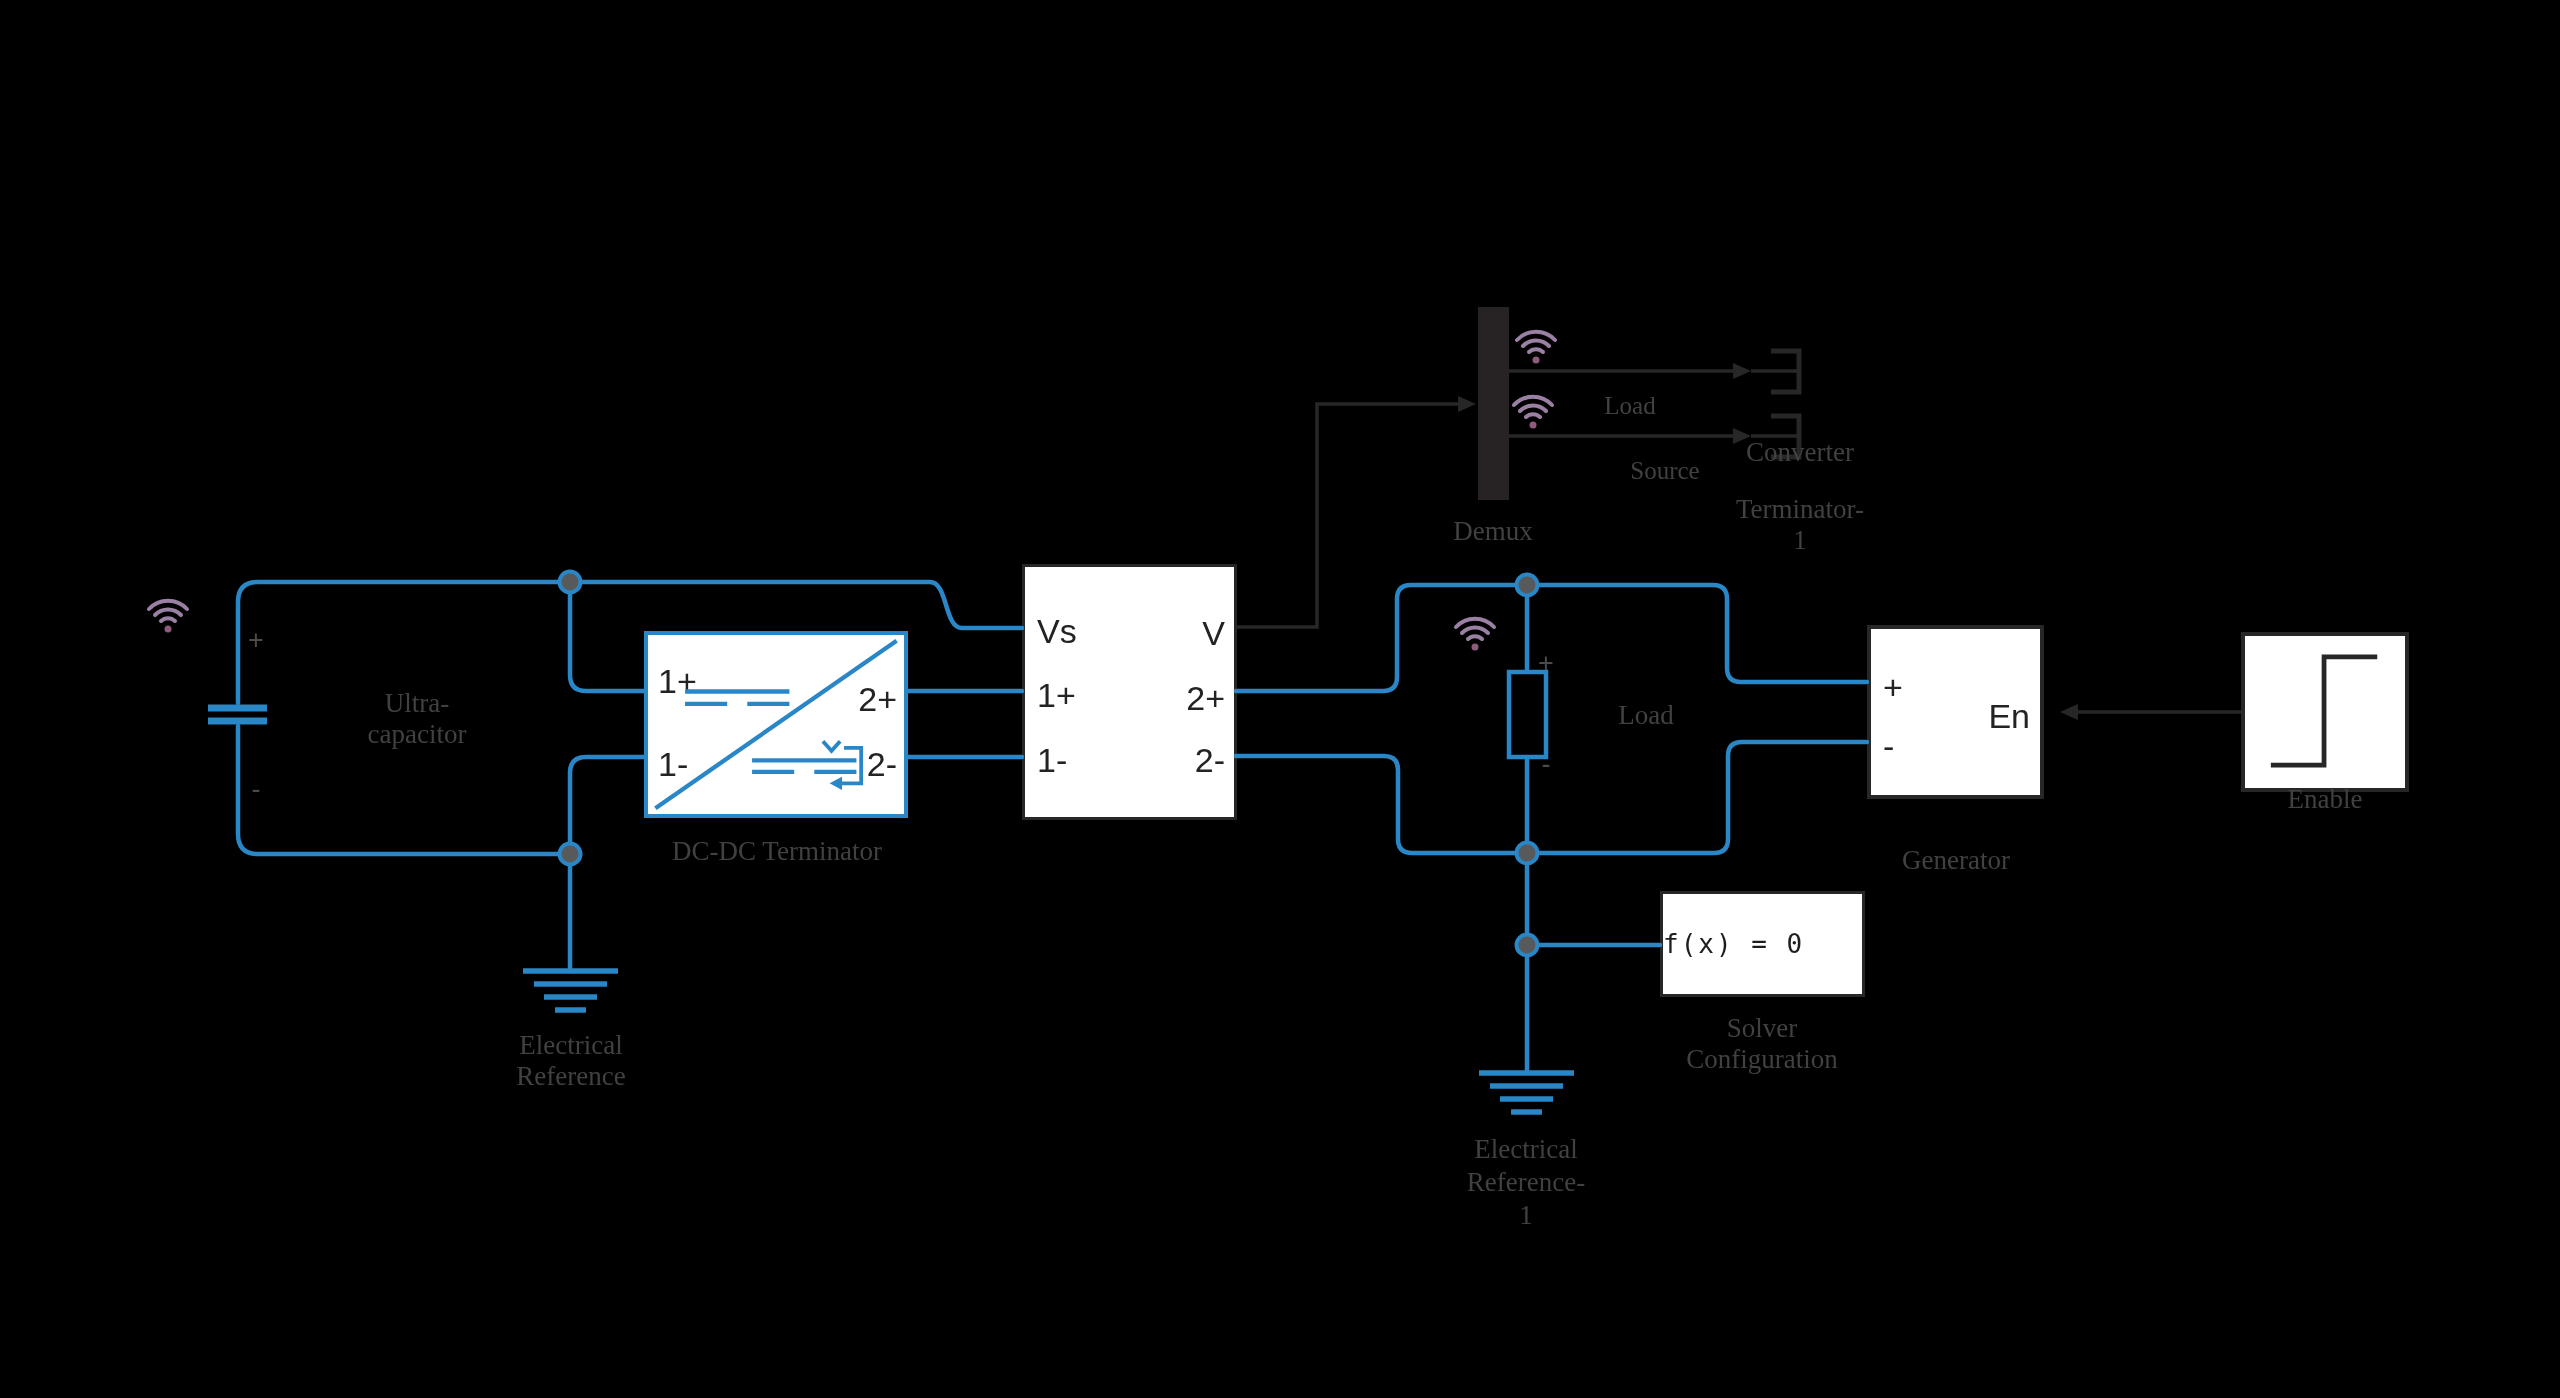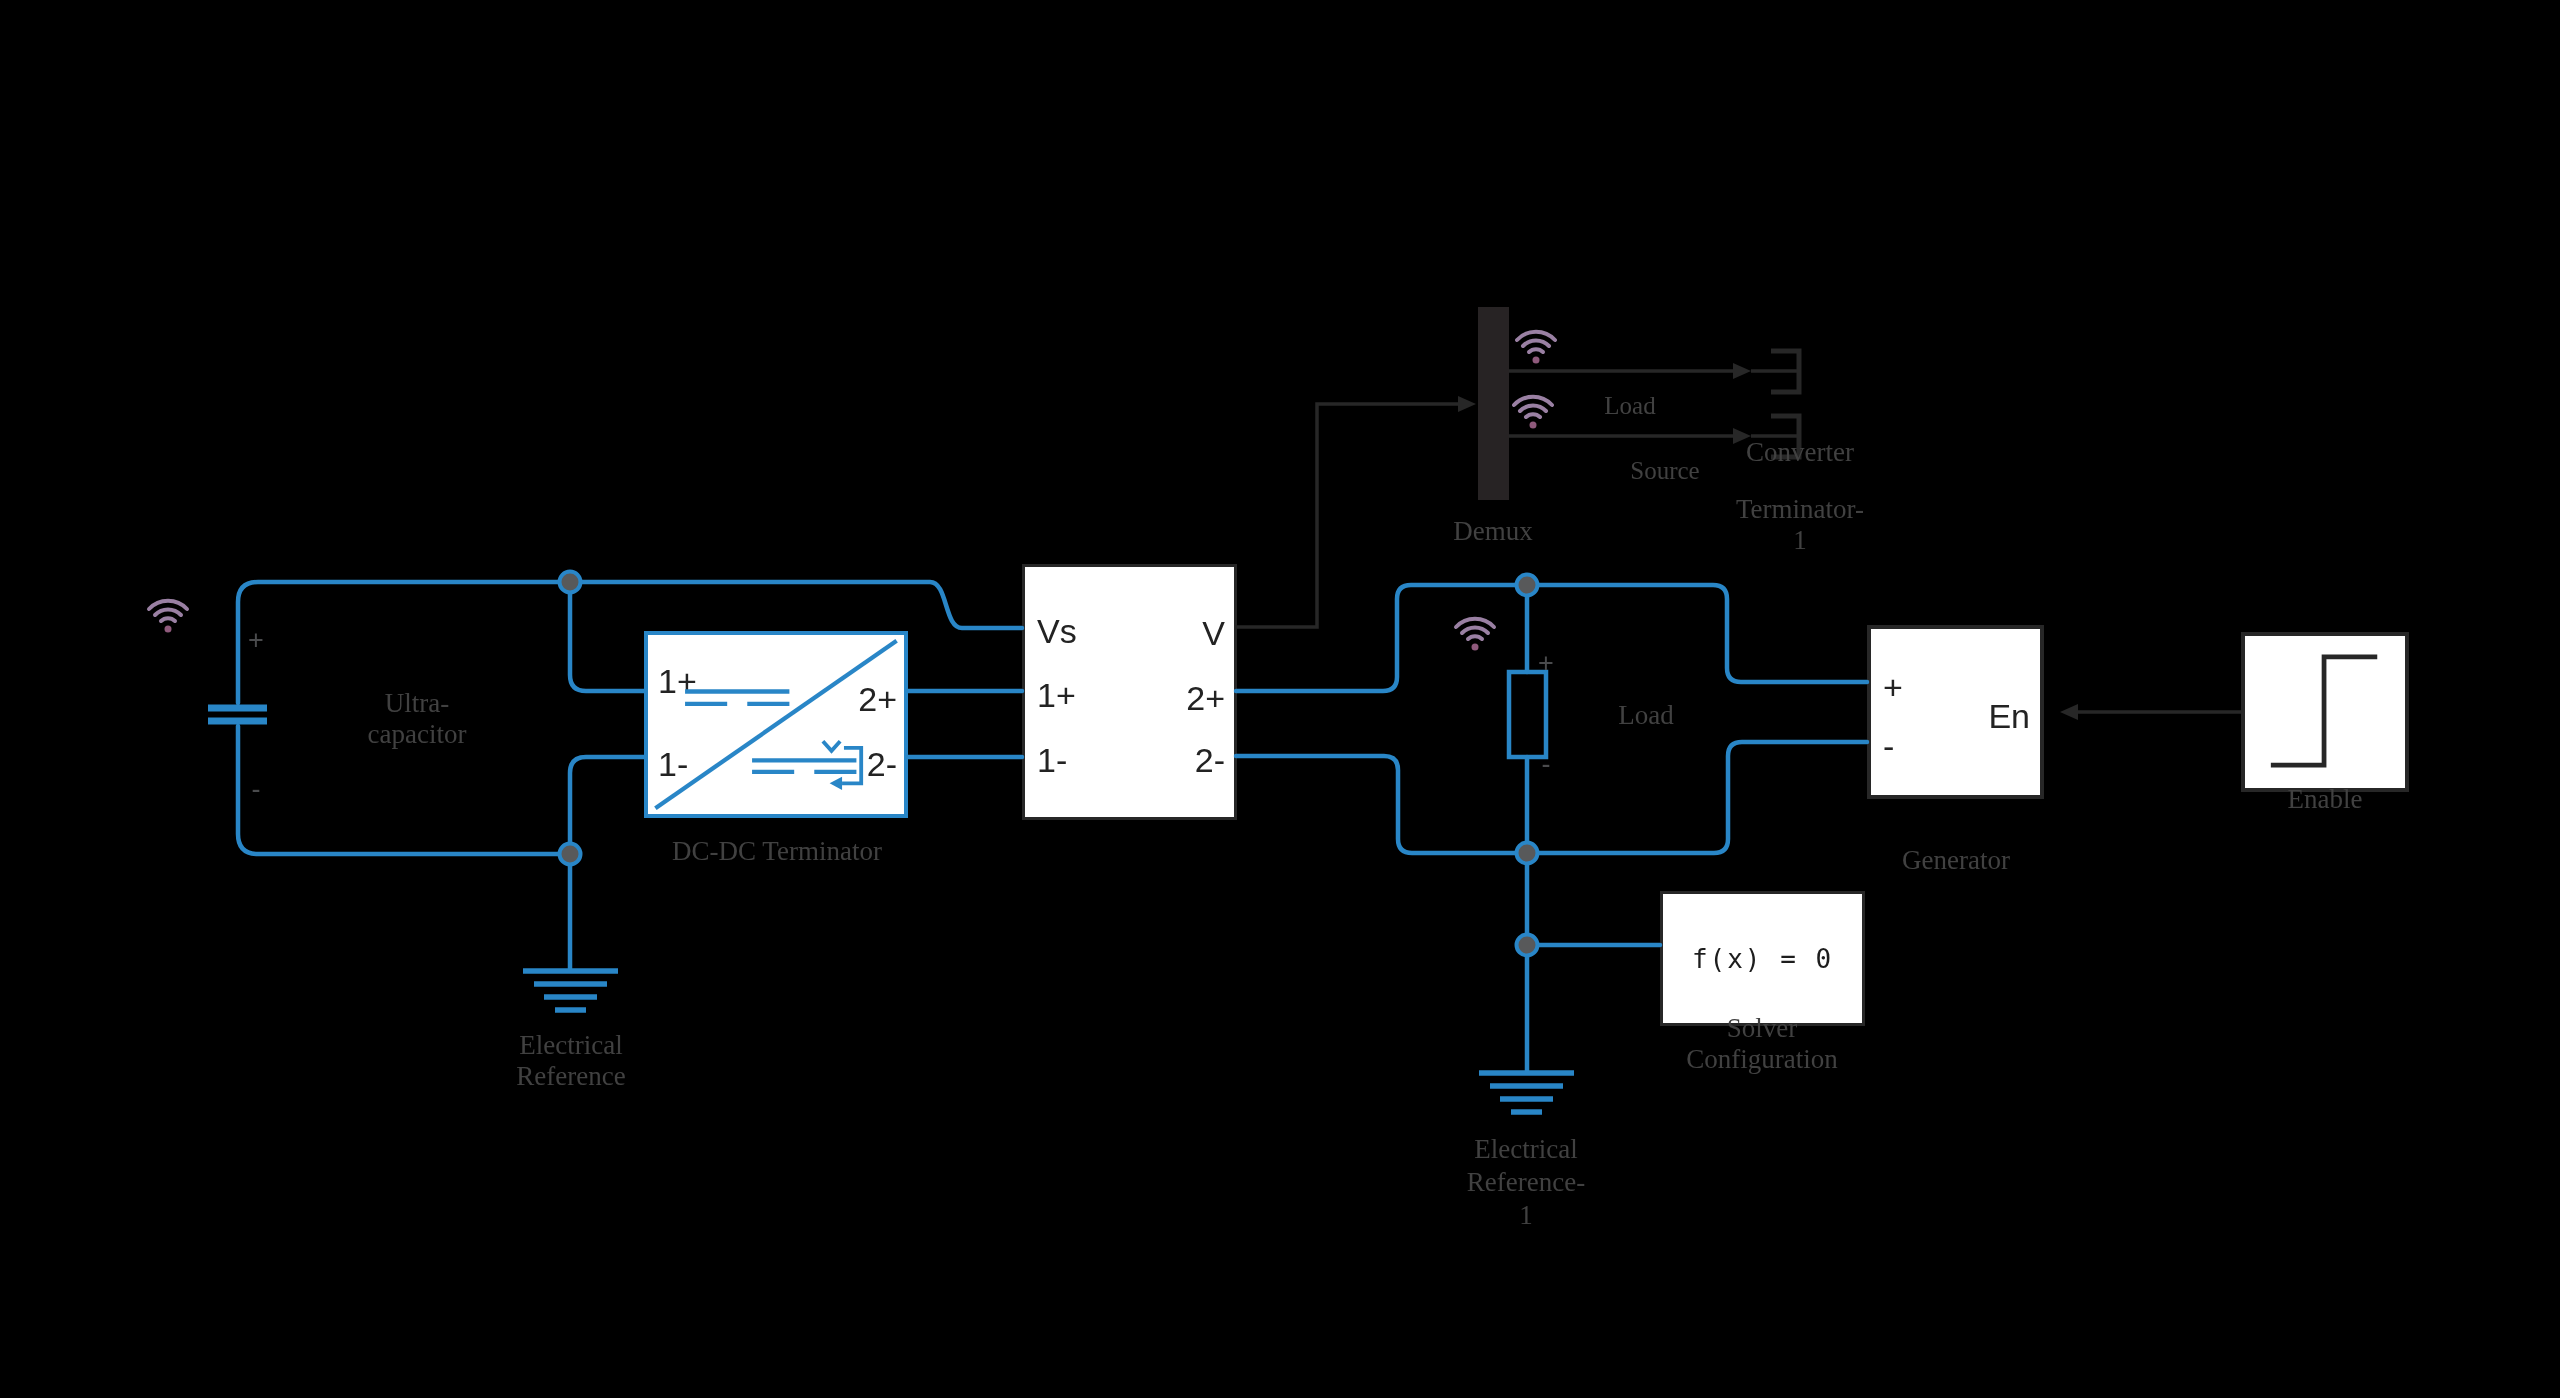--- a/index.html
+++ b/index.html
@@ -16,22 +16,22 @@
   body{width:2560px;height:1398px;background:#000;position:relative;overflow:hidden;
        font-family:"DejaVu Sans Mono",monospace;}
   .canvas{position:absolute;inset:0;}
   svg.layer{position:absolute;left:0;top:0;pointer-events:none;}
   svg.layer *{pointer-events:auto;}
   .block{position:absolute;background:#fff;box-sizing:border-box;}
   #dcdc-block{left:644px;top:631px;width:264px;height:187px;border:4px solid var(--blue);}
   #lcpc-block{left:1022px;top:564px;width:215px;height:256px;border:3px solid var(--dark);}
   #generator-block{left:1867px;top:625px;width:177px;height:174px;border:4px solid var(--dark);}
   #enable-block{left:2241px;top:632px;width:168px;height:160px;border:4px solid var(--dark);}
-  #solver-block{left:1660px;top:891px;width:205px;height:135px;border:3px solid var(--dark);
-                display:flex;align-items:center;justify-content:center;}
+  #solver-block{left:1660px;top:891px;width:205px;height:106px;border:3px solid var(--dark);
+                display:flex;align-items:center;}
   .port{position:absolute;font-family:"Liberation Sans",sans-serif;font-size:34px;line-height:30px;
         color:var(--porttext);white-space:nowrap;}
   .port.r{text-align:right;}
   .inner-svg{position:absolute;left:0;top:0;width:100%;height:100%;}
   .lbl{position:absolute;font-family:Liberation Serif, serif;font-size:27px;line-height:31px;
        color:var(--label);text-align:center;transform:translateX(-50%);white-space:pre;}
   .lbl.sig{font-size:25px;line-height:27px;}
   .lbl.tall{line-height:33px;}
   .mark{position:absolute;font-family:"Liberation Sans",sans-serif;font-size:27px;color:var(--mark);
         transform:translate(-50%,-50%);}

